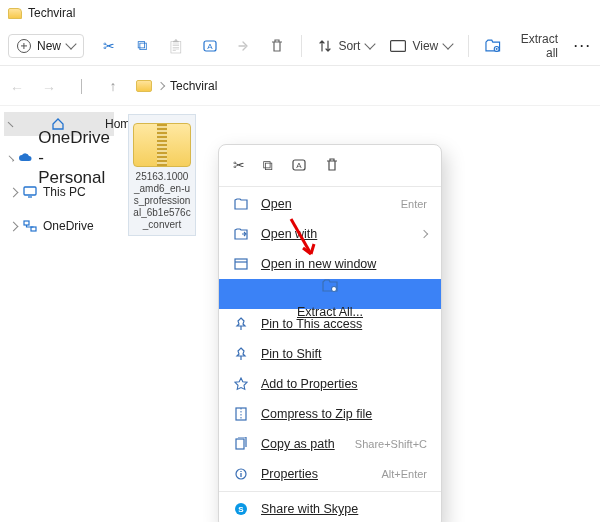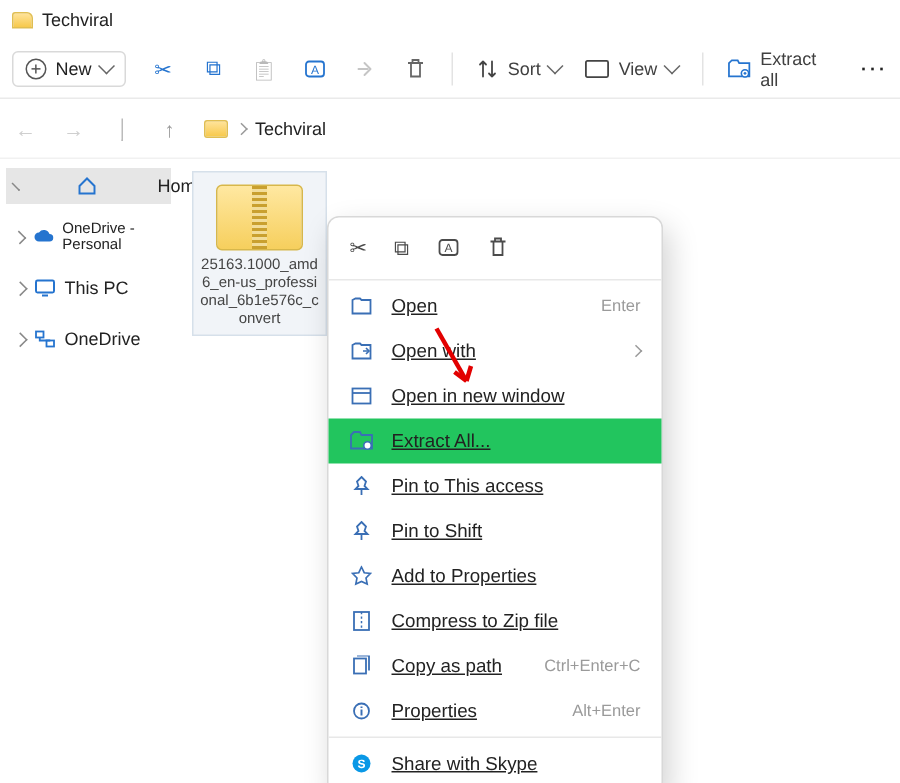--- a/index.html
+++ b/index.html
@@ -4,21 +4,21 @@
 <style>
   * { box-sizing: border-box; font-family: "Segoe UI", Arial, sans-serif; }
   body { margin: 0; width: 600px; height: 522px; background: #fff; overflow: hidden; font-size: 12px; color: #222; position: relative; }
 
   
   .titlebar { height: 26px; display: flex; align-items: center; padding: 0 8px; gap: 6px; }
   .titlebar .folder-glyph { width: 14px; height: 11px; background: linear-gradient(#ffe39a,#f7c94c); border-top-left-radius: 2px; border-top-right-radius: 4px; border: 1px solid #e0be52; position: relative; }
   .titlebar .title { font-size: 12px; }
 
   
-  .cmdbar { height: 40px; display: flex; align-items: center; padding: 0 8px; gap: 16px; border-bottom: 1px solid #eaeaea; }
+  .cmdbar { height: 40px; display: flex; align-items: center; padding: 0 8px; gap: 16px; border-bottom: 1px solid #eaeaea; text-align: right; }
   .new-btn { display: flex; align-items: center; gap: 6px; padding: 4px 8px; border: 1px solid #d9d9d9; border-radius: 4px; cursor: pointer; }
   .new-btn .plus { width: 14px; height: 14px; border: 1.2px solid #555; border-radius: 50%; position: relative; }
   .new-btn .plus::before, .new-btn .plus::after { content:""; position:absolute; background:#555; }
   .new-btn .plus::before { left: 3px; right: 3px; top: 50%; height: 1.2px; transform: translateY(-50%); }
   .new-btn .plus::after { top: 3px; bottom: 3px; left: 50%; width: 1.2px; transform: translateX(-50%); }
   .chev-down { width: 8px; height: 8px; border-right: 1.5px solid #666; border-bottom: 1.5px solid #666; transform: rotate(45deg); margin-top:-3px; }
   .chev-right { width: 8px; height: 8px; border-right: 1.5px solid #888; border-bottom: 1.5px solid #888; transform: rotate(-45deg); }
 
   .icon-btn { color: #2574cf; display:flex; align-items:center; justify-content:center; width:18px; height:18px; cursor:pointer; font-size:14px; }
   .icon-btn.disabled { color: #b9b9b9; }
@@ -36,33 +36,33 @@
   
   .body { display:flex; height: calc(522px - 26px - 40px - 40px); }
   .sidebar { width: 118px; padding: 6px 4px; }
   .tree-item { display:flex; align-items:center; gap:6px; height:24px; padding:0 4px; border-radius:0; cursor:pointer; }
   .tree-item.sel { background:#e6e6e6;gap:40px; }
   .tree-chev { width:7px; height:7px; border-right:1.4px solid #888; border-bottom:1.4px solid #888; transform: rotate(-45deg); margin-left:2px; }
   .tree-icon { width:14px; height:14px; display:flex; align-items:center; justify-content:center; font-size:12px; color:#2574cf; }
   .tree-gap { height: 10px; }
 
   .content { flex:1; padding: 8px 10px; position:relative; }
-  .file-card { width: 90px; display:flex; flex-direction:column; align-items:center; padding:4px; background:#f1f4f8; border:1px solid #d6e0ea; cursor:pointer; }
+  .file-card { width: 68px; display:flex; flex-direction:column; align-items:center; padding:4px; background:#f1f4f8; border:1px solid #d6e0ea; cursor:pointer; }
   .zip-icon { width:58px; height:44px; background:linear-gradient(#ffe8a1,#f6cf5d); border:1px solid #d7b74b; border-radius:4px; position:relative; margin:4px 0; }
   .zip-icon::after { content:""; position:absolute; left:50%; top:0; bottom:0; width:10px; transform:translateX(-50%);
     background: repeating-linear-gradient(#c9a02f 0 2px, #f2dd9a 2px 4px); }
   .file-name { font-size:10px; line-height:12px; text-align:center; color:#444; max-width:82px; word-break:break-all; }
 
   
   .ctxmenu { position:absolute; left:218px; top:144px; width:224px; background:#fff; border:1px solid #d8d8d8; border-radius:8px; box-shadow: 4px 8px 20px rgba(0,0,0,0.18); padding:4px 0; }
   .ctx-iconrow { display:flex; gap:18px; padding:8px 14px; }
   .ctx-iconrow .micon { color:#4b4b4b; font-size:14px; cursor:pointer; }
   .ctx-sep { height:1px; background:#e8e8e8; margin:2px 0; }
   .ctx-item { display:flex; align-items:center; height:30px; padding:0 14px; gap:12px; cursor:pointer; }
-  .ctx-item:hover, .ctx-item.hovered { background:#22c55e; }
+  .ctx-item:hover, .ctx-item.hovered { background:#3b82f6;flex-direction:column; }
   .ctx-item .mi { width:16px; display:flex; align-items:center; justify-content:center; color:#3a6fb5; font-size:13px; }
   .ctx-item .lbl { flex:1; font-size:12.5px; color:#222;text-decoration:underline; }
   .ctx-item .hint { font-size:11px; color:#9a9a9a; }
 
   
   .red-arrow { position:absolute; left:288px; top:216px; width:30px; height:44px; pointer-events:none; }
   .red-arrow svg { width:100%; height:100%; }
 </style>
 </head>
 <body>
@@ -155,21 +155,21 @@
       <span>Home</span>
     </div>
     <div class="tree-gap"></div>
     <div class="tree-item">
       <span class="tree-chev"></span>
       <span class="tree-icon">
         <svg width="14" height="10" viewBox="0 0 14 10">
             <path d="M4 8a3 3 0 010-6 4 4 0 017 1 2.5 2.5 0 010 5H4z" fill="#2574cf"></path>
           </svg>
       </span>
-      <span style="font-size:10px">OneDrive - Personal</span>
+      <span style="font-size:17px">OneDrive - Personal</span>
     </div>
     <div class="tree-gap"></div>
     <div class="tree-item">
       <span class="tree-chev"></span>
       <span class="tree-icon">
         <svg width="14" height="12" viewBox="0 0 14 12">
             <rect x="1" y="1" width="12" height="8" rx="1" fill="none" stroke="#2574cf" stroke-width="1.3"></rect>
             <path d="M5 11h4" stroke="#2574cf" stroke-width="1.3"></path>
           </svg>
       </span>
@@ -286,21 +286,21 @@
     <span class="lbl">Compress to Zip file</span>
   </div>
   <div class="ctx-item">
     <span class="mi">
         <svg width="14" height="14" viewBox="0 0 14 14">
           <rect x="2" y="2" width="8" height="10" fill="none" stroke="#3a6fb5" stroke-width="1.2"></rect>
           <path d="M4 0h8v10" fill="none" stroke="#3a6fb5" stroke-width="1.2"></path>
         </svg>
       </span>
     <span class="lbl">Copy as path</span>
-    <span class="hint">Ctrl+Enter+C</span>
+    <span class="hint">Share+Shift+C</span>
   </div>
   <div class="ctx-item">
     <span class="mi">
         <svg width="14" height="14" viewBox="0 0 14 14">
           <circle cx="7" cy="7" r="5" fill="none" stroke="#3a6fb5" stroke-width="1.2"></circle>
           <path d="M7 4v1M7 6v4" stroke="#3a6fb5" stroke-width="1.3"></path>
         </svg>
       </span>
     <span class="lbl">Properties</span>
     <span class="hint">Alt+Enter</span>

